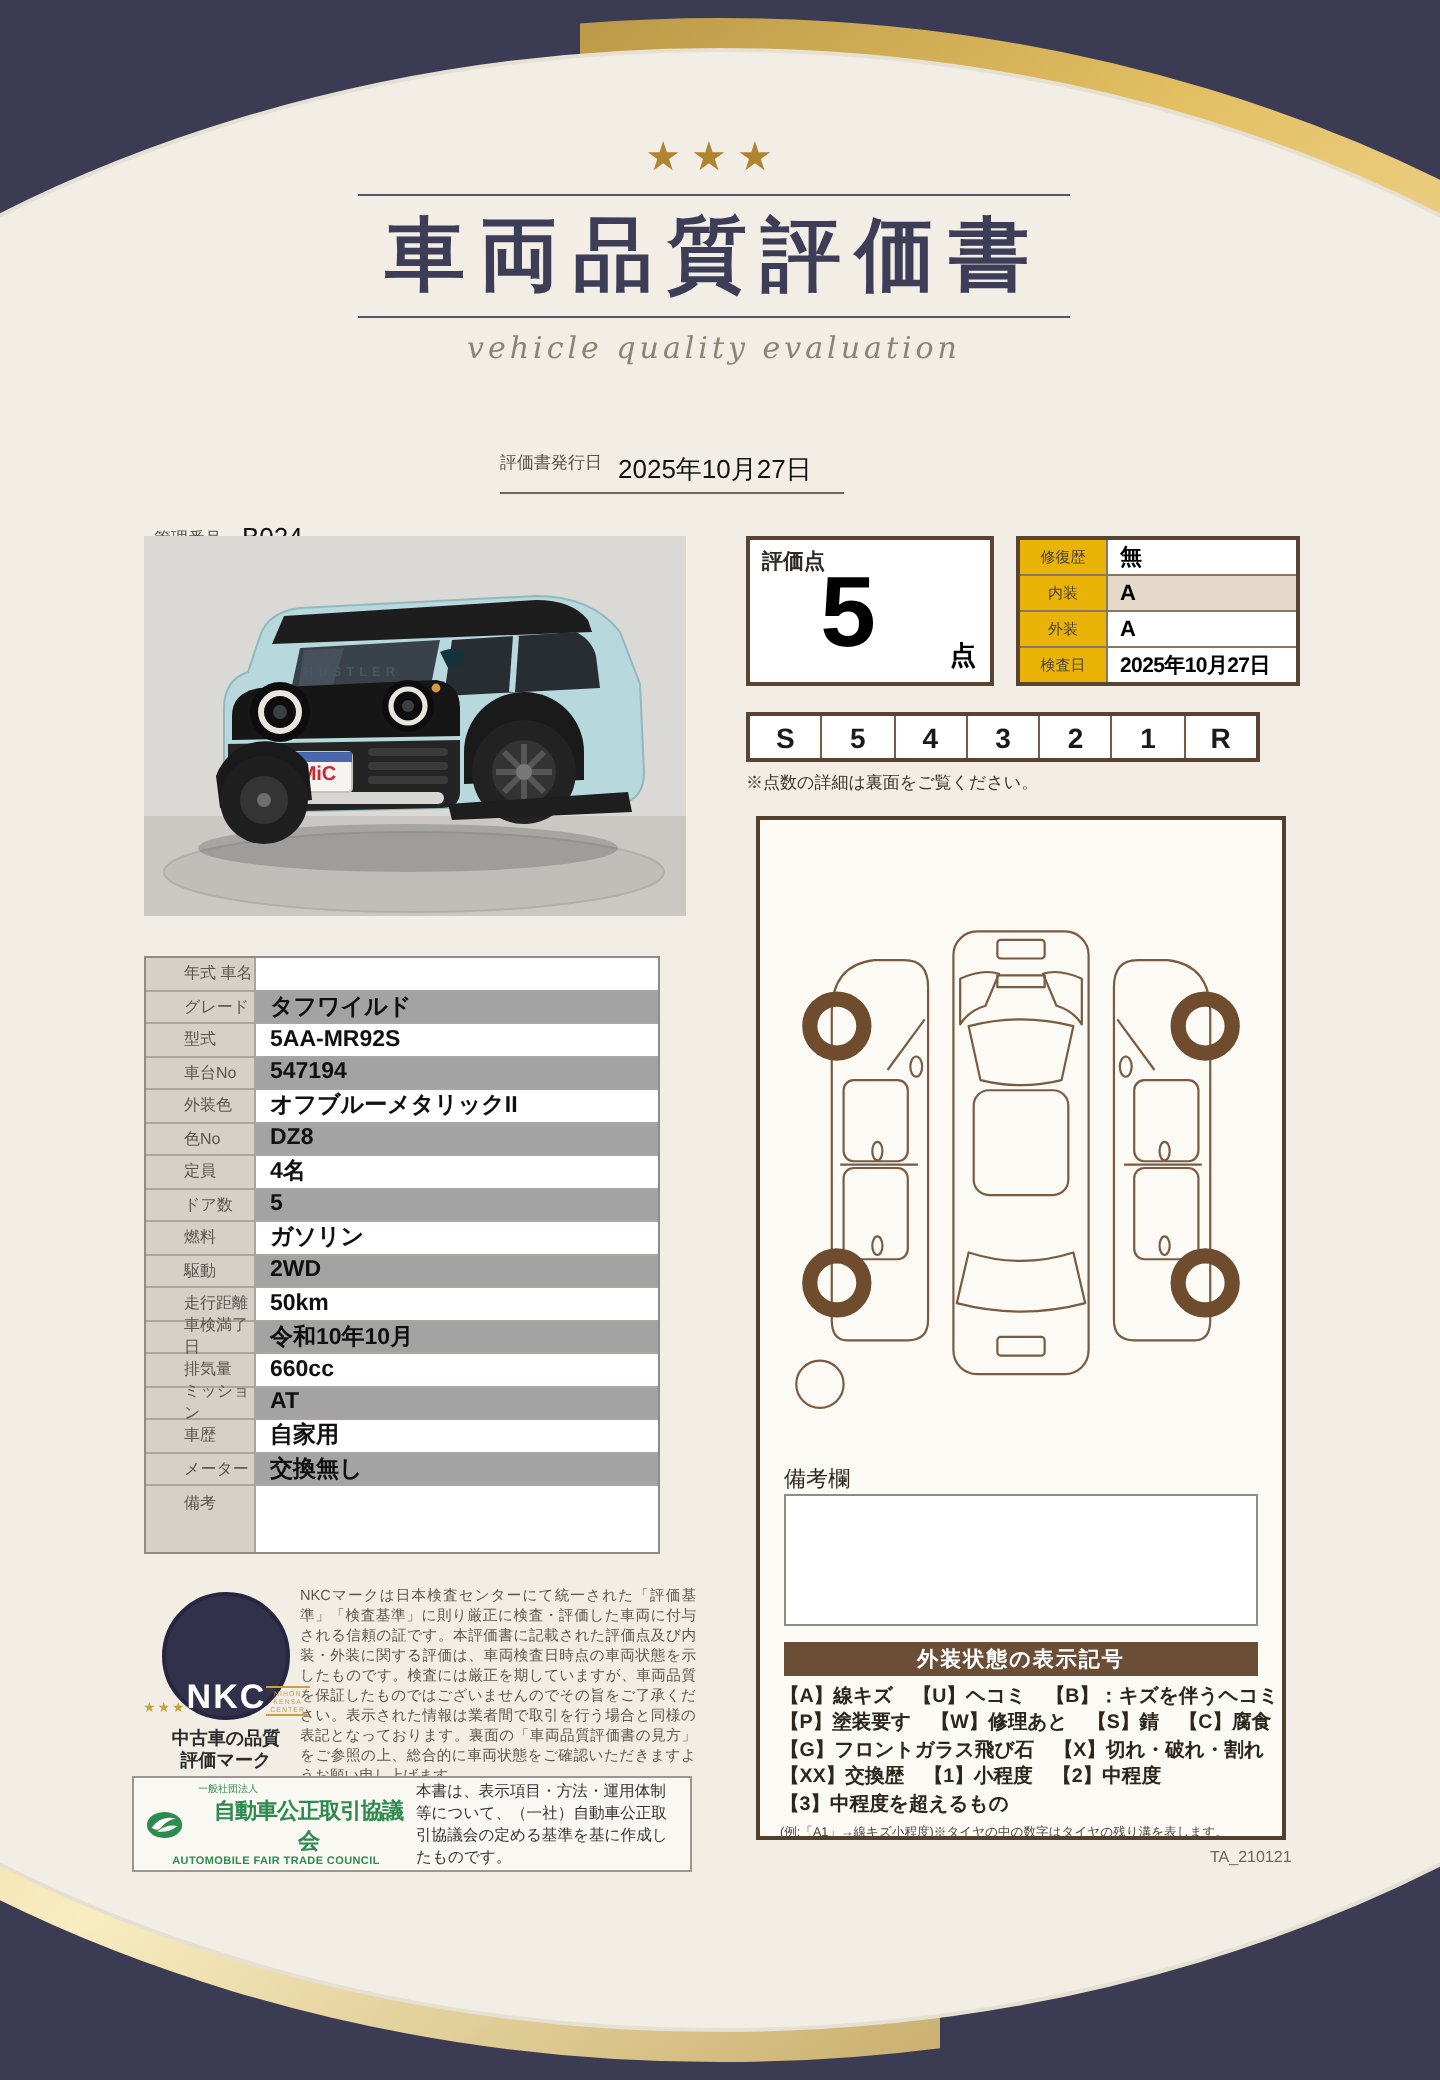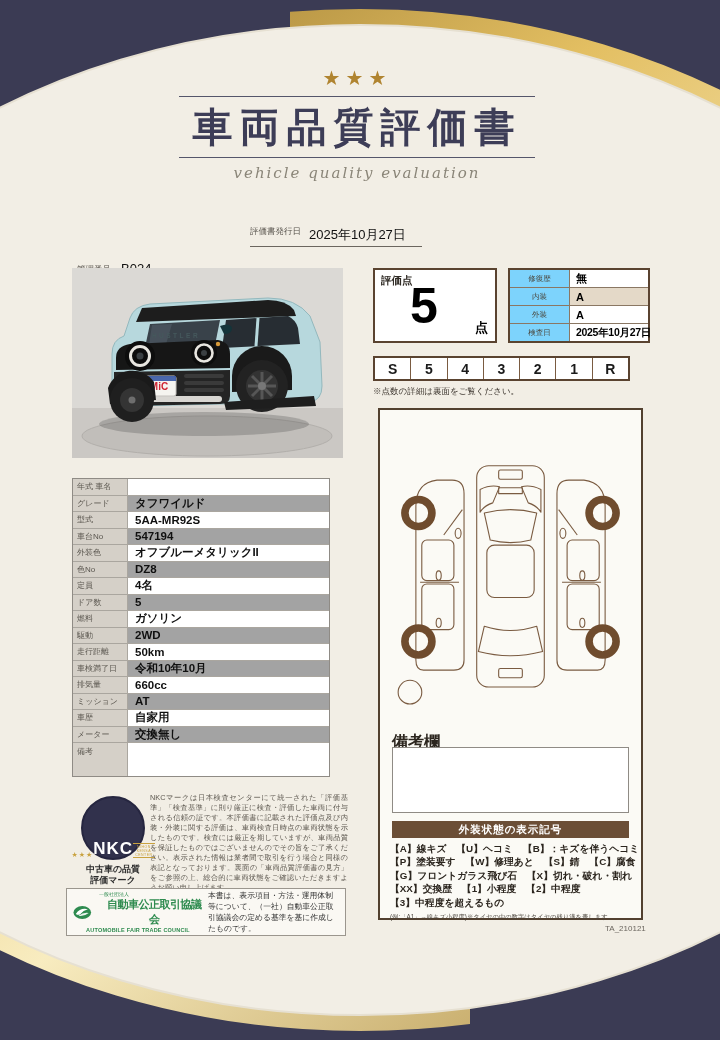--- a/index.html
+++ b/index.html
@@ -32,21 +32,21 @@
 
   
   .photo { left:72px; top:268px; width:271px; height:190px; background:#d9d7d3; overflow:hidden; }
 
   
   .spec-table { left:72px; top:478px; width:258px; border:1px solid #8f8b85; background:#fff; }
   .spec-row { display:flex; height:16.5px; border-bottom:1px solid #aaa69f; }
   .spec-row.remarks { height:33px; border-bottom:none; }
   .spec-label {
     width:55px; background:#d5d0c8; border-right:1px solid #aaa69f;
-    font-size:8px; color:#5a564f; display:flex; align-items:center; padding-left:4px; flex-shrink:0;
+    font-size:8px; color:#5a564f; display:flex; align-items:center; padding-left:19px; flex-shrink:0;
   }
   .spec-value {
     flex:1; font-size:11.5px; font-weight:bold; color:#101010;
     display:flex; align-items:center; padding-left:7px; background:#fff;
     white-space:nowrap; overflow:hidden;
   }
   .spec-row.alt .spec-value { background:#a3a3a3; }
   .spec-row.remarks .spec-label, .spec-row.remarks .spec-value { align-items:flex-start; padding-top:3px; }
 
   
@@ -75,35 +75,35 @@
 
   
   .score-box { left:373px; top:268px; width:124px; height:75px; border:2px solid #5a4330; background:#fff; }
   .score-label { position:absolute; left:6px; top:4px; font-size:10.5px; font-weight:bold; color:#2f2a24; }
   .score-value { position:absolute; left:0; right:22px; top:2px; text-align:center; font-size:50px; font-weight:bold; color:#000; line-height:68px; }
   .score-unit { position:absolute; right:7px; bottom:4px; font-size:13px; font-weight:bold; color:#000; }
 
   .detail-box { left:508px; top:268px; width:142px; height:75px; border:2px solid #5a4330; background:#fff; display:flex; flex-direction:column; }
   .detail-row { flex:1; display:flex; border-bottom:1px solid #8a7763; }
   .detail-row:last-child { border-bottom:none; }
-  .detail-label { width:60px; background:#7dd3fc; border-right:1px solid #8a7763; font-size:7.5px; color:#4a4439; display:flex; align-items:center; justify-content:center; flex-shrink:0; }
+  .detail-label { width:44px; background:#eab308; border-right:1px solid #8a7763; font-size:7.5px; color:#4a4439; display:flex; align-items:center; justify-content:center; flex-shrink:0; }
   .detail-value { flex:1; font-size:11px; font-weight:bold; color:#000; display:flex; align-items:center; padding-left:6px; white-space:nowrap; }
   .detail-row.hl .detail-value { background:#e4d9c8; }
   .detail-row .date { font-size:10.5px; letter-spacing:-0.3px; }
 
   .scale-bar { left:373px; top:356px; width:257px; height:25px; border:2px solid #5a4330; background:#fff; display:flex; }
   .scale-cell { flex:1; border-right:1px solid #7a5b41; display:flex; align-items:center; justify-content:center; font-size:14px; font-weight:bold; color:#1a1a1a; }
   .scale-cell:last-child { border-right:none; }
   .score-note { left:373px; top:386px; font-size:8.5px; color:#3a332c; }
 
   
   .panel { left:378px; top:408px; width:265px; height:512px; border:2px solid #52402f; background:#fbfaf5; }
   .panel-header { height:22px; background:#6b4e36; color:#fff; font-size:11.5px; font-weight:bold; display:flex; align-items:center; justify-content:center; letter-spacing:1px; }
   .diagram { position:absolute; left:8px; top:28px; width:245px; height:292px; }
-  .remarks-label { position:absolute; left:12px; top:322px; font-size:16px; font-weight:bold; color:#2c261f; }
+  .remarks-label { position:absolute; left:12px; top:322px; font-size:11px; font-weight:normal; color:#2c261f; }
   .remarks-box { position:absolute; left:12px; top:337px; width:237px; height:66px; border:1px solid #8f8b85; background:#fff; }
   .legend-header { position:absolute; left:12px; top:411px; width:237px; height:17px; background:#6b4e36; color:#fff; font-size:10.5px; font-weight:bold; display:flex; align-items:center; justify-content:center; letter-spacing:1px; }
   .legend { position:absolute; left:10px; top:432px; width:245px; font-size:9.8px; font-weight:bold; color:#2c261f; line-height:13.4px; white-space:nowrap; }
   .legend-note { font-size:6.3px; font-weight:normal; color:#4c463e; margin-top:1px; }
   .doc-code { left:605px; top:924px; font-size:8px; color:#6b665f; }
 </style>
 </head>
 <body>
 
 <svg class="abs" width="720" height="1040" style="left:0;top:0">

